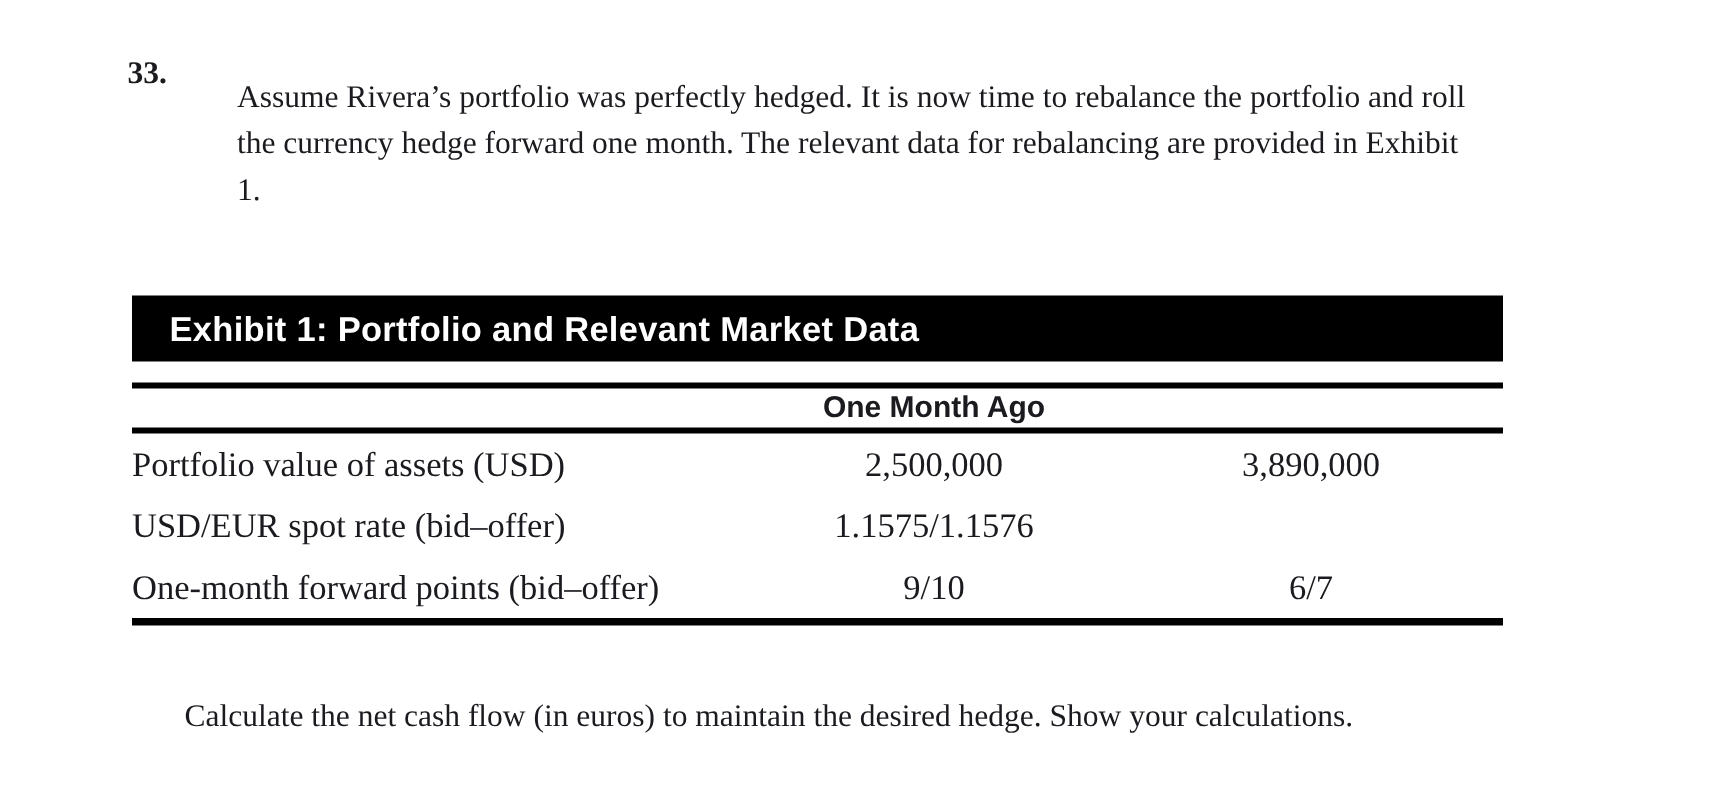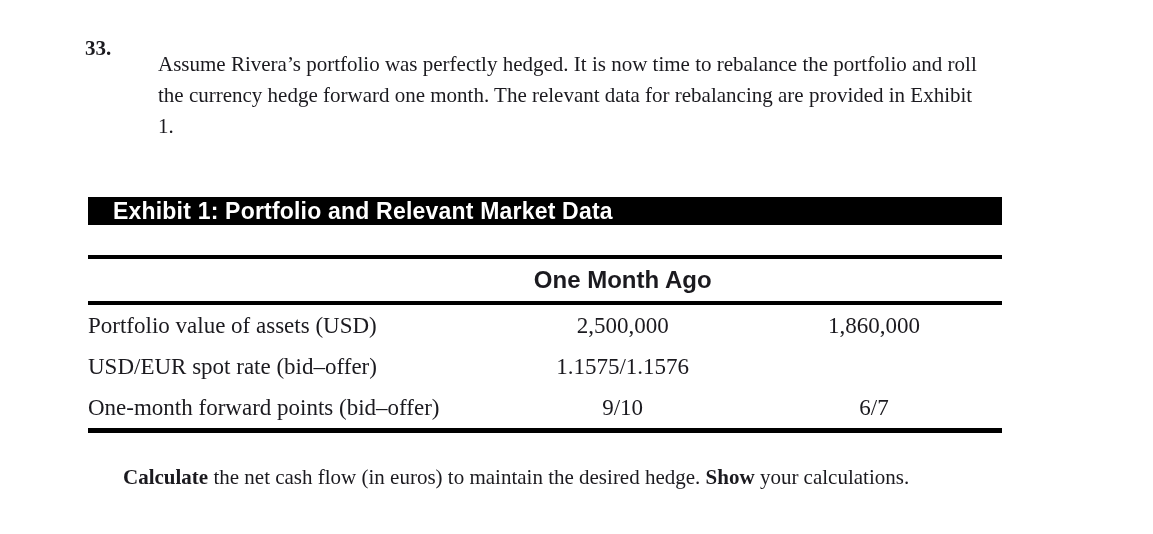--- a/index.html
+++ b/index.html
@@ -32,21 +32,21 @@
     width: 860px;
     margin-top: 16px;
   }
 
   
   .exhibit-bar {
     position: absolute;
     left: 88px;
     top: 197px;
     width: 914px;
-    height: 28px;
+    height: 44px;
     background: #000000;
     color: #ffffff;
     display: flex;
     align-items: center;
     padding-left: 25px;
     font-family: "Liberation Sans", sans-serif;
     font-weight: bold;
     font-size: 23px;
     letter-spacing: 0.2px;
   }
@@ -57,46 +57,46 @@
     left: 88px;
     top: 255px;
     width: 914px;
     border-top: 4px solid #000000;
     border-bottom: 5px solid #000000;
   }
   .t-head {
     display: grid;
     grid-template-columns: 45% 27% 28%;
     align-items: center;
-    height: 46px;
+    height: 30px;
     border-bottom: 4px solid #000000;
     font-family: "Liberation Sans", sans-serif;
     font-weight: bold;
-    font-size: 24px;
+    font-size: 20px;
   }
   .t-row {
     display: grid;
     grid-template-columns: 45% 27% 28%;
     align-items: center;
     height: 41px;
     font-size: 23px;
   }
   .cell-label { text-align: left; }
   .cell-center { text-align: center; }
 
   
   .task {
     position: absolute;
     left: 123px;
     top: 461px;
     width: 868px;
     font-size: 21px;
     line-height: 32px;
   }
-  .bold { font-weight: bold; margin-top: 42px; }
+  .bold { font-weight: normal; margin-top: 42px; }
 </style>
 </head>
 <body>
 
 <div class="question">
   <span class="q-num">33.</span>
   <div class="q-text">Assume Rivera’s portfolio was perfectly hedged. It is now time to rebalance the portfolio and roll the currency hedge forward one month. The relevant data for rebalancing are provided in Exhibit 1.</div>
 </div>
 
 <div class="exhibit-bar">
@@ -104,21 +104,21 @@
 </div>
 
 <div class="exhibit-table">
   <div class="t-head">
     <div class="cell-label"></div>
     <div class="cell-center">One Month Ago</div>
   </div>
   <div class="t-row">
     <div class="cell-label">Portfolio value of assets (USD)</div>
     <div class="cell-center">2,500,000</div>
-    <div class="cell-center">1,860,000</div>
+    <div class="cell-center">3,890,000</div>
   </div>
   <div class="t-row">
     <div class="cell-label">USD/EUR spot rate (bid–offer)</div>
     <div class="cell-center">1.1575/1.1576</div>
   </div>
   <div class="t-row">
     <div class="cell-label">One-month forward points (bid–offer)</div>
     <div class="cell-center">9/10</div>
     <div class="cell-center">6/7</div>
   </div>

